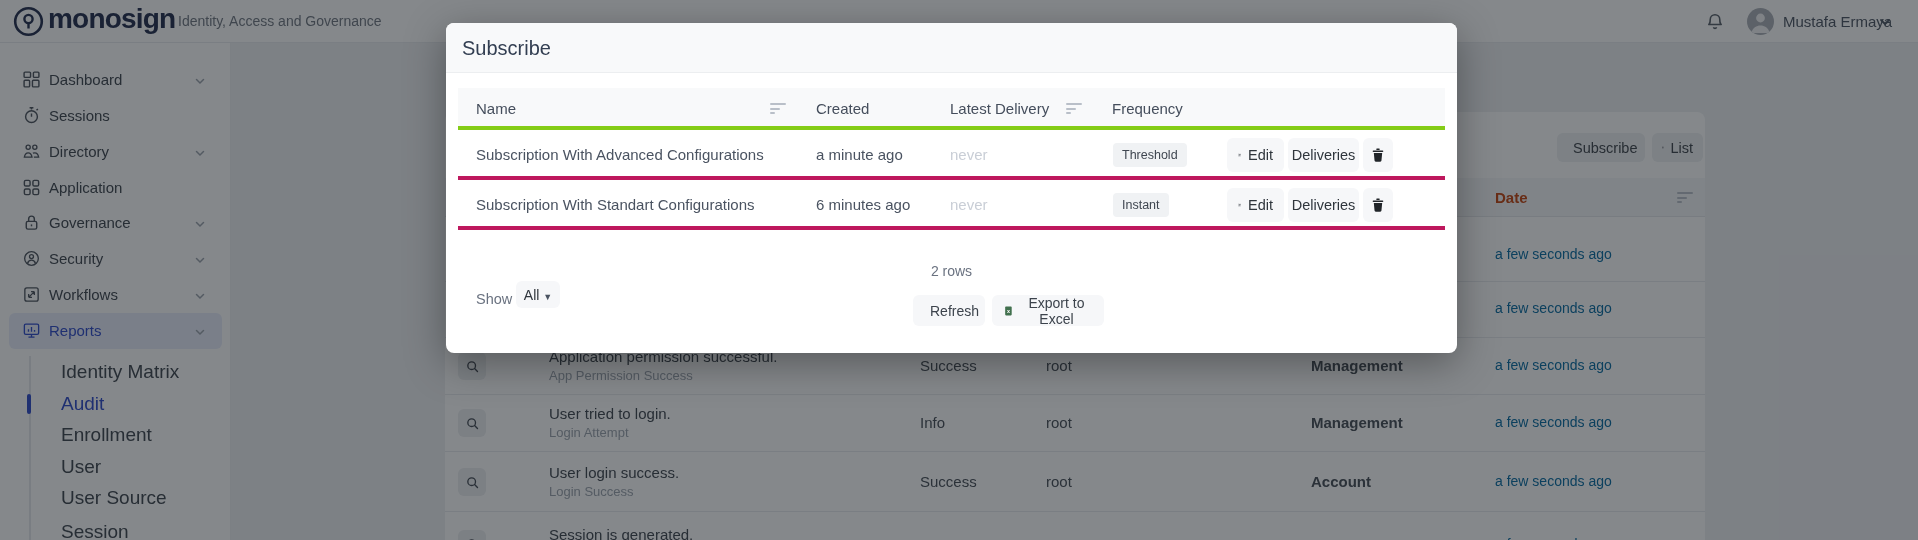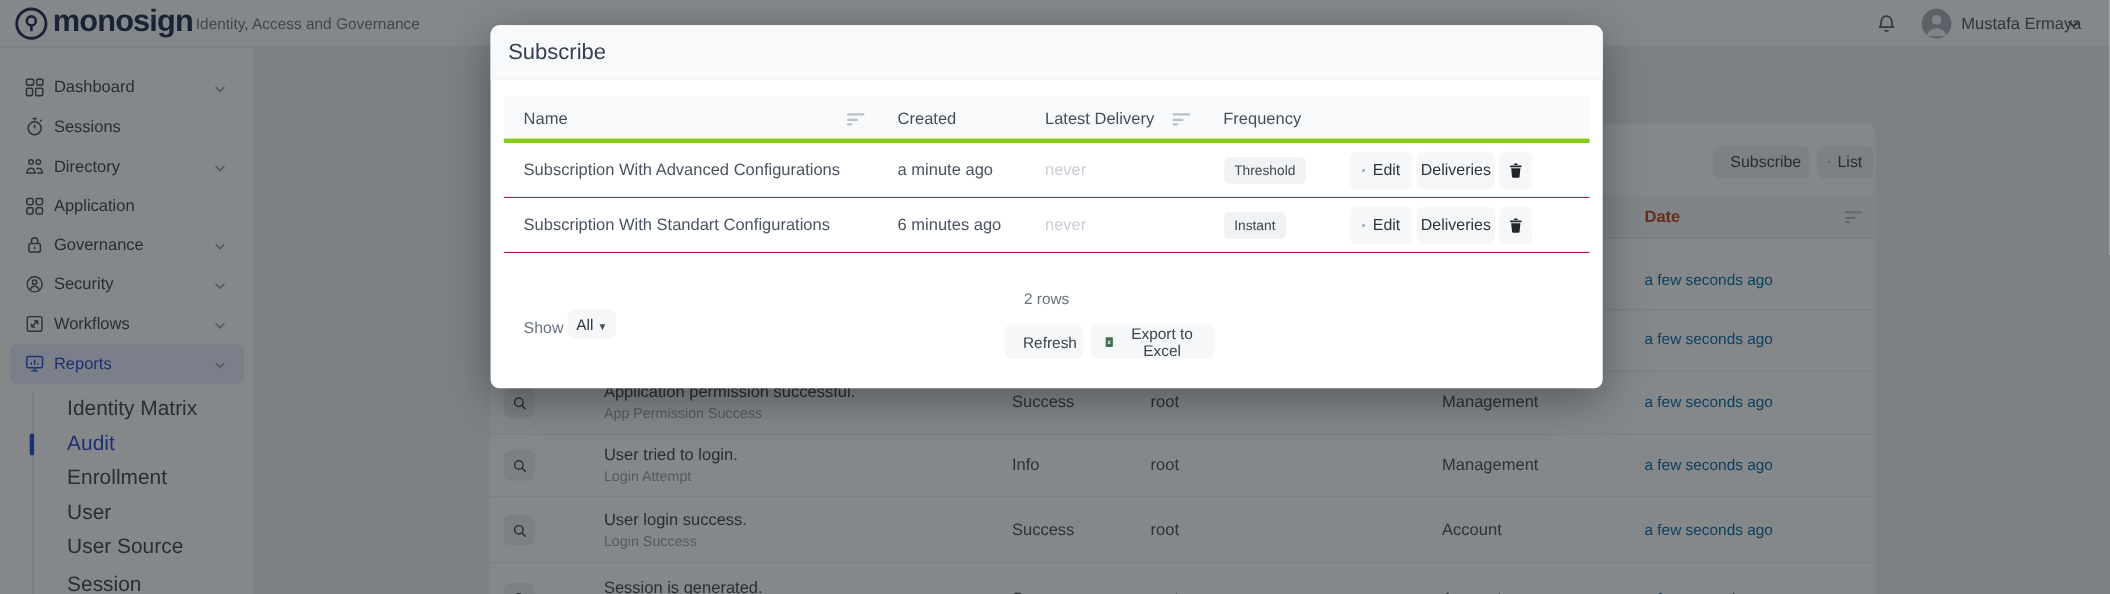--- a/index.html
+++ b/index.html
@@ -41,31 +41,31 @@
   .sortbars { display:inline-block; width:17px; height:12px; position:absolute; }
   .sortbars i { display:block; height:2px; background:#b9bfc8; margin-bottom:2.5px; border-radius:1px; }
   .sortbars i:nth-child(1){ width:16px; } .sortbars i:nth-child(2){ width:10px; } .sortbars i:nth-child(3){ width:5px; }
   .prow { position:absolute; left:0; width:1260px; border-bottom:1px solid #e8ebee; }
   .prow .mag { position:absolute; left:13px; width:28px; height:28px; background:#eceef0; border-radius:6px; color:#3f4650; cursor:pointer; }
   .prow .mag svg { width:15px; height:15px; margin:6.5px; }
   .prow .t1 { position:absolute; left:104px; font-size:15px; color:#3c434c; }
   .prow .t2 { position:absolute; left:104px; font-size:13px; color:#9aa2ac; }
   .prow .st { position:absolute; left:475px; font-size:15px; color:#444b54; }
   .prow .us { position:absolute; left:601px; font-size:15px; color:#444b54; }
-  .prow .ty { position:absolute; left:866px; font-size:15px; color:#444b54; }
+  .prow .ty { position:absolute; left:866px; font-size:15px; color:#444b54;font-weight:bold; }
   .prow .dt { position:absolute; left:1050px; font-size:14px; color:#0369a1; }
 
   
   .overlay { position:absolute; inset:0; background:rgba(22,26,32,0.52); z-index:40; }
   .modal { position:absolute; left:446px; top:23px; width:1011px; height:330px; background:#ffffff; border-radius:8px; box-shadow:0 10px 40px rgba(0,0,0,0.35); z-index:50; }
   .m-head { position:absolute; left:0; top:0; width:1011px; height:50px; background:#f8f9fa; border-bottom:1px solid #eceef0; border-radius:8px 8px 0 0; }
   .m-title { position:absolute; left:16px; top:0; height:50px; line-height:50px; font-size:20px; color:#333f52; }
   .m-thead { position:absolute; left:12px; top:65px; width:987px; height:42px; background:#f8f9fa; border-bottom:4px solid #84cc16; }
   .m-thead .hlb { position:absolute; top:0; height:42px; line-height:42px; font-size:15px; color:#454e5c; }
-  .m-row { position:absolute; left:12px; width:987px; height:50px; border-bottom:1px solid #be185d; }
+  .m-row { position:absolute; left:12px; width:987px; height:50px; border-bottom:4px solid #be185d; }
   .m-row .cell { position:absolute; top:0; height:50px; line-height:50px; font-size:15px; color:#4a5361; white-space:nowrap; }
   .m-row .never { color:#c9ced6; }
   .badge { position:absolute; top:13px; height:24px; line-height:24px; padding:0 9px; background:#f0f2f4; border-radius:4px; font-size:12.5px; color:#3f4650; }
   .m-btn { position:absolute; top:8px; height:34px; background:#f6f7f9; border-radius:6px; border:none; font-family:inherit; font-size:14.5px; color:#2f353c; display:flex; align-items:center; justify-content:center; gap:7px; cursor:pointer; padding:0 11px; }
   .m-btn svg { width:16px; height:16px; }
   .m-count { position:absolute; left:0; top:240px; width:1011px; text-align:center; font-size:14px; color:#6a7280; }
   .m-show { position:absolute; left:30px; top:268px; font-size:14.5px; color:#6a7280; }
   .m-all { position:absolute; left:70px; top:258px; width:44px; height:27px; background:#f6f7f9; border:none; border-radius:6px; font-family:inherit; font-size:14px; color:#2f353c; cursor:pointer; }
   .m-all .caret { font-size:9px; color:#4a5361; }
   .m-foot-btn { position:absolute; top:272px; height:31px; background:#f6f7f9; border:none; border-radius:6px; font-family:inherit; font-size:14px; color:#3c434c; display:flex; align-items:center; gap:6px; padding:0 11px; cursor:pointer; }

